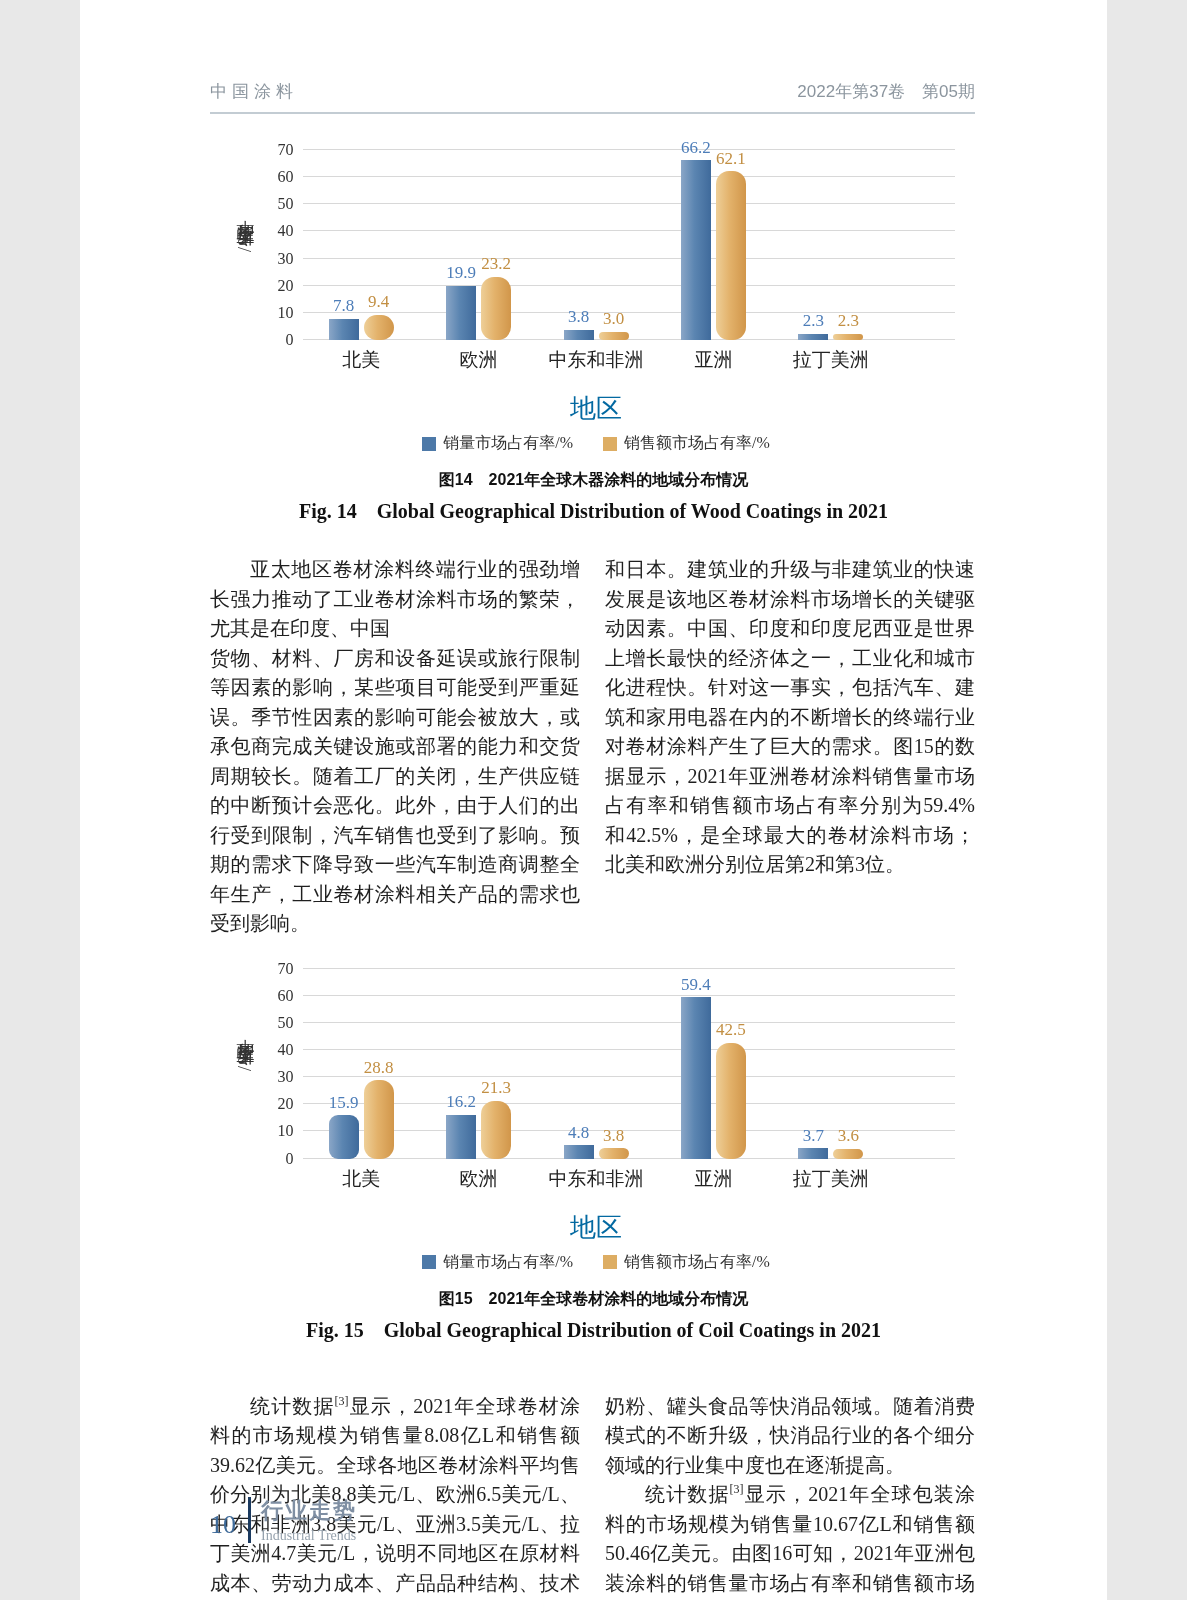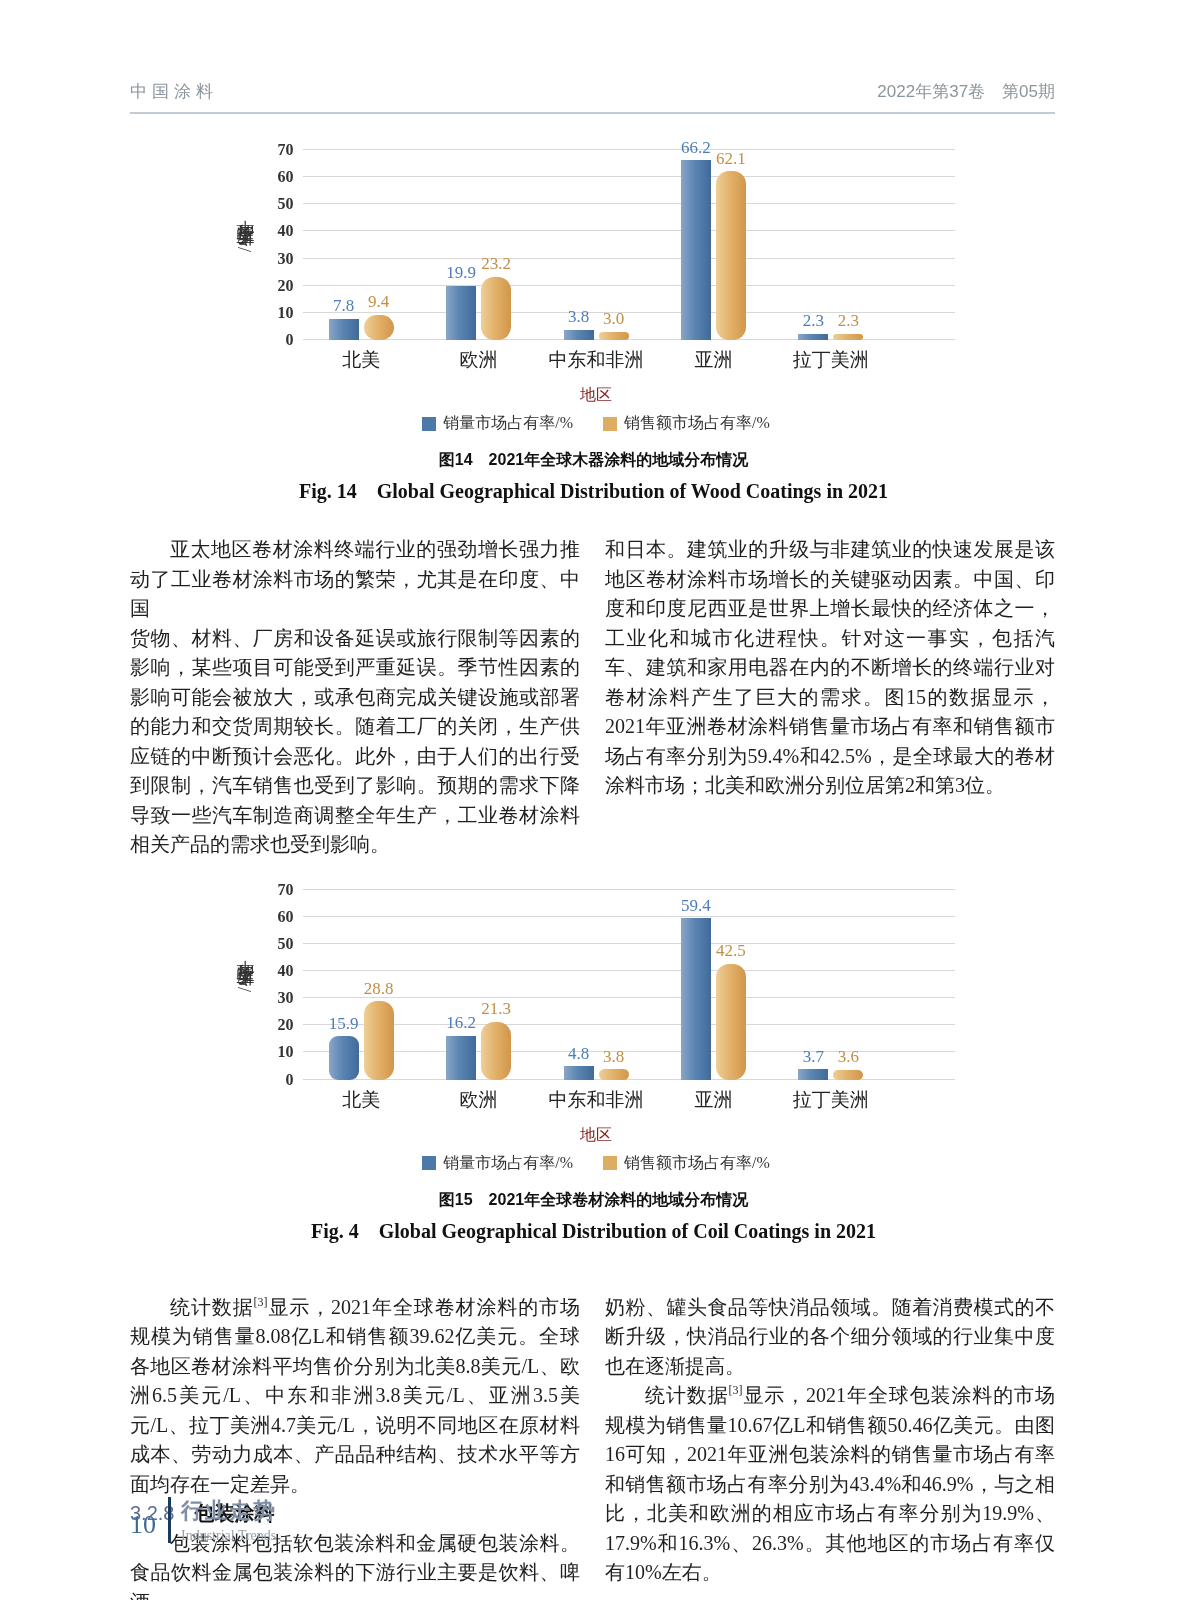--- a/index.html
+++ b/index.html
@@ -1,18 +1,18 @@
 <!DOCTYPE html>
 <html><head>
 <meta charset="utf-8">
 <style>
   * { margin:0; padding:0; box-sizing:border-box; }
   html,body { background:#e8e8e8; }
   .page {
-    position:relative; width:1187px; height:1600px; margin:0 auto;
+    position:relative; width:1027px; height:1600px; margin:0 auto;
     background:#ffffff; overflow:hidden;
     font-family:"Liberation Serif", serif; color:#1f1f1f;
   }
   
   .hdr {
     display:flex; justify-content:space-between; align-items:flex-end;
     margin:80px 132px 0 130px; padding-bottom:9px;
     border-bottom:2px solid #c3ccd3;
     font-family:"Liberation Sans", sans-serif;
     font-size:17px; color:#8b959e;
@@ -21,35 +21,35 @@
   
   .figure-block { width:722px; margin:36px auto 0; }
   .fig15 { margin-top:30px; }
   .chart-main { display:flex; height:190px; }
   .ytitle { width:24px; position:relative; display:flex; align-items:center; justify-content:center; }
   .ytitle span {
     writing-mode:vertical-rl; transform:rotate(180deg);
     font-size:18px; color:#333; letter-spacing:2px; white-space:nowrap;
   }
   .yaxis { width:46px; position:relative; font-size:16px; color:#333; }
-  .ytick { position:absolute; right:9px; transform:translateY(50%); line-height:1;font-weight:bold; }
+  .ytick { position:absolute; right:9px; transform:translateY(50%); line-height:1; }
   .plot { flex:1; position:relative; }
   .gridline { position:absolute; left:0; right:0; height:1px; background:#d8d8d8; }
   .groups { position:absolute; left:0; right:65px; top:0; bottom:0; display:flex; }
   .group { flex:1; display:flex; align-items:flex-end; justify-content:center; gap:5px; }
   .bar { width:30px; position:relative; }
   .bar.s0 { background:linear-gradient(90deg,#8aa6c7 0%,#5b85b1 45%,#3f6a9b 100%); }
   .bar.s1 { background:linear-gradient(90deg,#eecf98 0%,#e3b26b 45%,#d1964a 100%);border-radius:13px; }
   .bar-label {
     position:absolute; bottom:100%; margin-bottom:3px; left:50%;
     transform:translateX(-50%); font-size:17px; white-space:nowrap; line-height:1.1;
   }
   .xlabels { display:flex; margin:7px 65px 0 70px; font-size:19px; color:#222; }
   .xlabel { flex:1; text-align:center; }
-  .xtitle { margin:12px 65px 0 70px; text-align:center; font-size:16px; color:#7f1d1d; }
+  .xtitle { margin:18px 65px 0 70px; text-align:center; font-size:26px; color:#0369a1; }
   .legend {
     display:flex; justify-content:center; gap:30px;
     margin:7px 65px 0 70px; font-size:16px; color:#333;align-items:flex-end;
   }
   .legend-item { display:inline-flex; align-items:center; }
   .swatch { width:14px; height:14px; display:inline-block; margin-right:7px; }
   .caption { text-align:center; margin-top:16px; }
   .cap-cn { font-family:"Liberation Sans", sans-serif; font-weight:bold; font-size:16px; color:#111; }
   .cap-en { font-family:"Liberation Serif", serif; font-weight:bold; font-size:20px; color:#111; margin-top:7px; }
   
@@ -267,21 +267,21 @@
             <span class="legend-label">销量市场占有率/%</span>
           </span>
           <span class="legend-item">
             <span class="swatch" style="background: rgb(221, 173, 99);"></span>
             <span class="legend-label">销售额市场占有率/%</span>
           </span>
         </div>
       </div>
     <div class="caption">
       <div class="cap-cn">图15　2021年全球卷材涂料的地域分布情况</div>
-      <div class="cap-en">Fig. 4　Global Geographical Distribution of Coil Coatings in 2021</div>
+      <div class="cap-en">Fig. 15　Global Geographical Distribution of Coil Coatings in 2021</div>
     </div>
   </div>
 
   <div class="text-columns tc2">
     <div class="col">
         <p class="para indent"><span>统计数据</span><sup>[3]</sup><span>显示，2021年全球卷材涂料的市场规模为销售量8.08亿L和销售额39.62亿美元。全球各地区卷材涂料平均售价分别为北美8.8美元/L、欧洲6.5美元/L、中东和非洲3.8美元/L、亚洲3.5美元/L、拉丁美洲4.7美元/L，说明不同地区在原材料成本、劳动力成本、产品品种结构、技术水平等方面均存在一定差异。</span></p>
         <h3 class="sec-heading"><span class="sec-num">3.2.8</span><span class="sec-title">包装涂料</span></h3>
         <p class="para indent"><span>包装涂料包括软包装涂料和金属硬包装涂料。食品饮料金属包装涂料的下游行业主要是饮料、啤酒、</span></p>
       </div>
     <div class="col">

